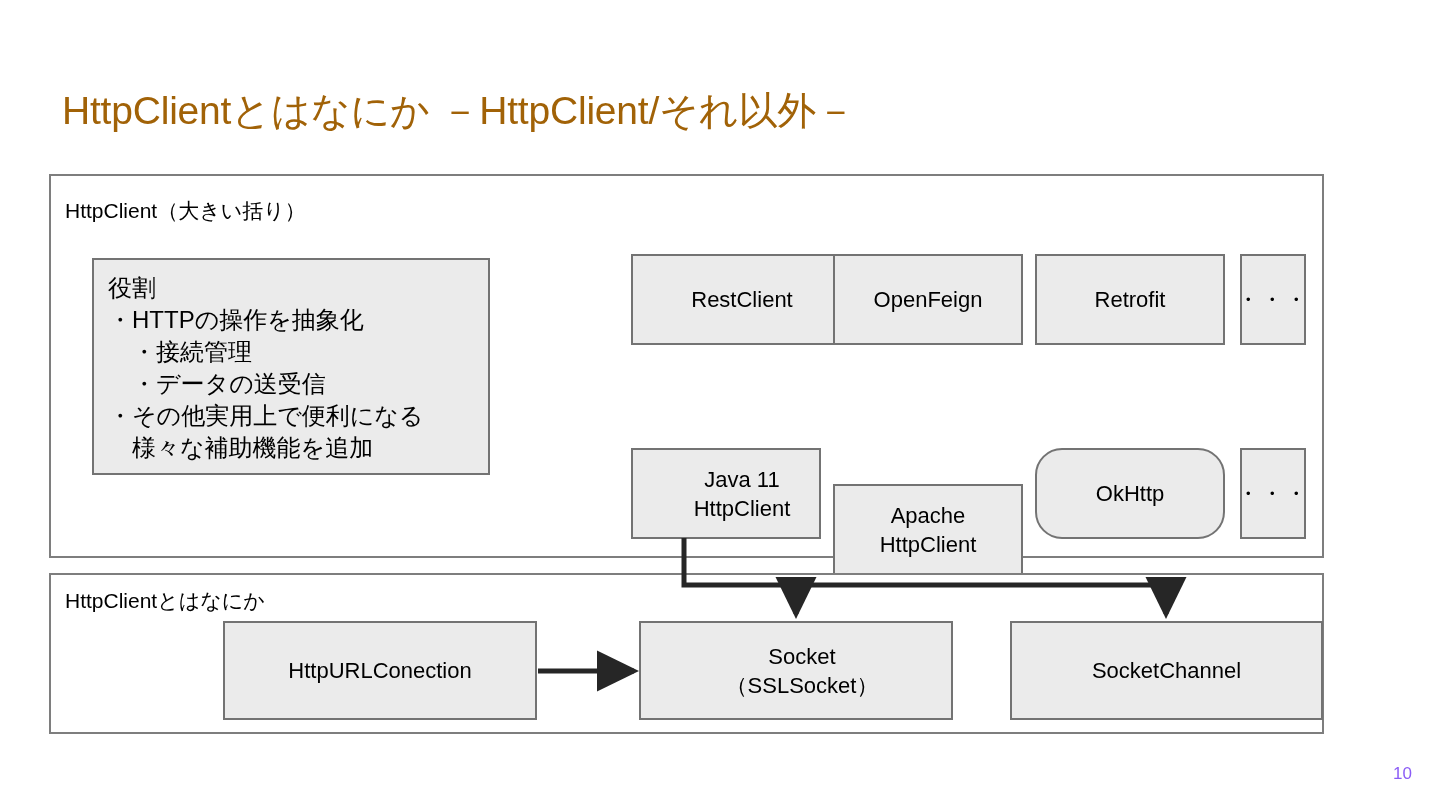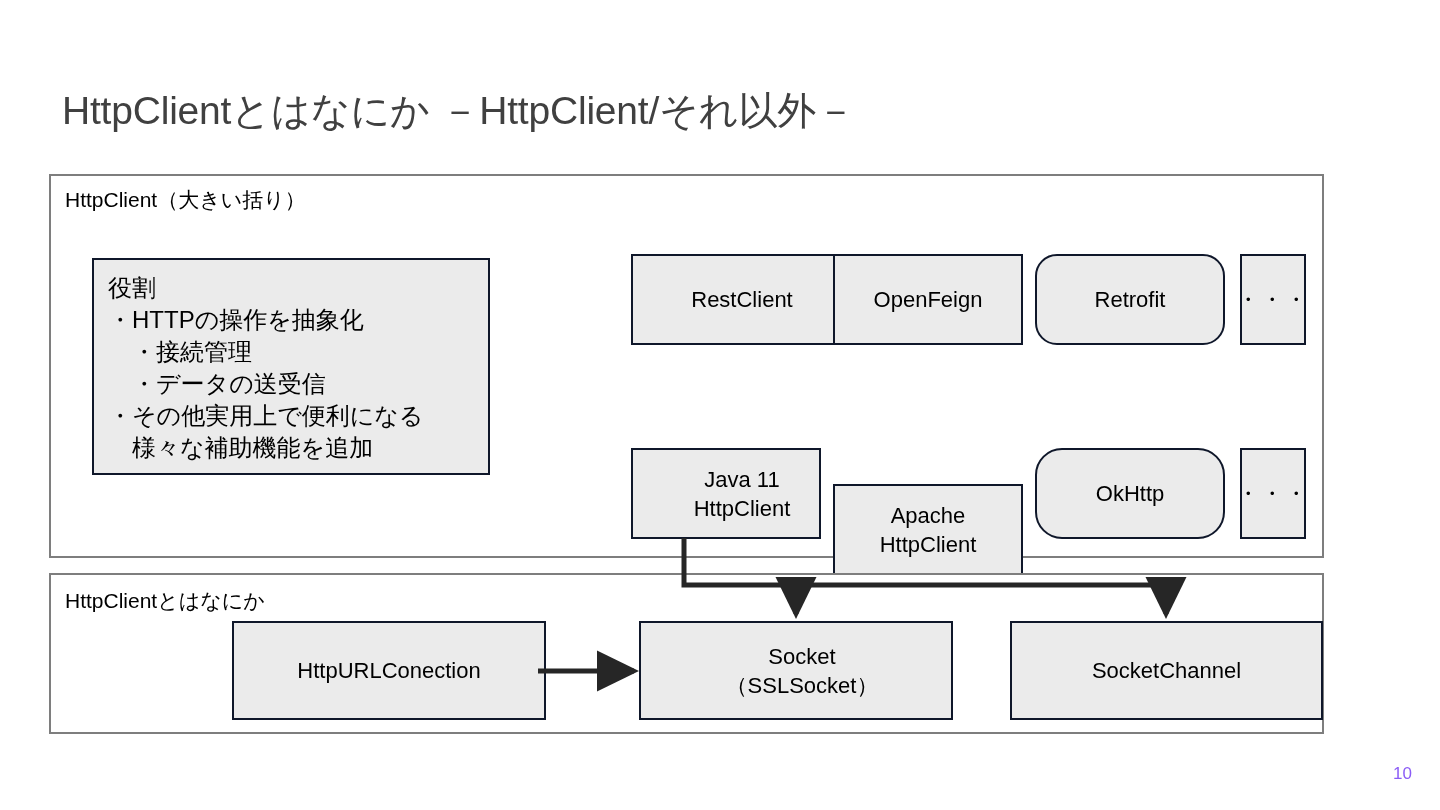--- a/index.html
+++ b/index.html
@@ -18,21 +18,21 @@
 
   
   #slide-title {
     position: absolute;
     left: 62px;
     top: 86px;
     font-size: 39px;
     line-height: 50px;
     font-weight: 400;
     letter-spacing: -0.2px;
-    color: #404040;
+    color: #a16207;
     white-space: nowrap;
   }
 
   
   .group-box {
     position: absolute;
     border: 2px solid #7e7e7e;
     background: #ffffff;
     box-sizing: border-box;
   }
@@ -44,35 +44,35 @@
   }
   #group-not-httpclient {
     left: 49px;
     top: 573px;
     width: 1275px;
     height: 161px;
   }
   .group-label {
     position: absolute;
     left: 14px;
-    top: 10px;
+    top: 21px;
     font-size: 21px;
     line-height: 28px;
     white-space: nowrap;
     color: #000000;
   }
   #group-not-httpclient .group-label {
     top: 12px;
   }
 
   
   .node {
     position: absolute;
     background: #ebebeb;
-    border: 2px solid #0f172a;
+    border: 2px solid #737373;
     box-sizing: border-box;
     display: flex;
     align-items: center;
     justify-content: center;
     text-align: center;
     font-size: 22px;
     line-height: 29px;
     color: #000000;
   }
   .node.dots {
@@ -90,31 +90,31 @@
     padding: 12px 0 0 14px;
     text-align: left;
     font-size: 24px;
     line-height: 32px;
     white-space: pre;
   }
 
   
   #node-restclient   { left: 631px;  top: 254px; width: 222px; height: 91px; }
   #node-openfeign    { left: 833px;  top: 254px; width: 190px; height: 91px; }
-  #node-retrofit     { left: 1035px; top: 254px; width: 190px; height: 91px; border-radius: 22px; }
+  #node-retrofit     { left: 1035px; top: 254px; width: 190px; height: 91px; }
   #node-more-row1    { left: 1240px; top: 254px; width: 66px;  height: 91px; }
 
   
   #node-java11       { left: 631px;  top: 448px; width: 190px; height: 91px; white-space: pre; padding-left: 32px; }
   #node-apache       { left: 833px;  top: 448px; width: 190px; height: 91px; white-space: pre; margin-top: 36px; }
   #node-okhttp       { left: 1035px; top: 448px; width: 190px; height: 91px; border-radius: 27px; }
   #node-more-row2    { left: 1240px; top: 448px; width: 66px;  height: 91px; }
 
   
-  #node-httpurlconnection { left: 232px;  top: 621px; width: 314px; height: 99px; }
+  #node-httpurlconnection { left: 223px;  top: 621px; width: 314px; height: 99px; }
   #node-socket            { left: 639px;  top: 621px; width: 314px; height: 99px; white-space: pre; padding-left: 12px; }
   #node-socketchannel     { left: 1010px; top: 621px; width: 313px; height: 99px; }
 
   
   #connectors {
     position: absolute;
     left: 0;
     top: 0;
     width: 1440px;
     height: 810px;

